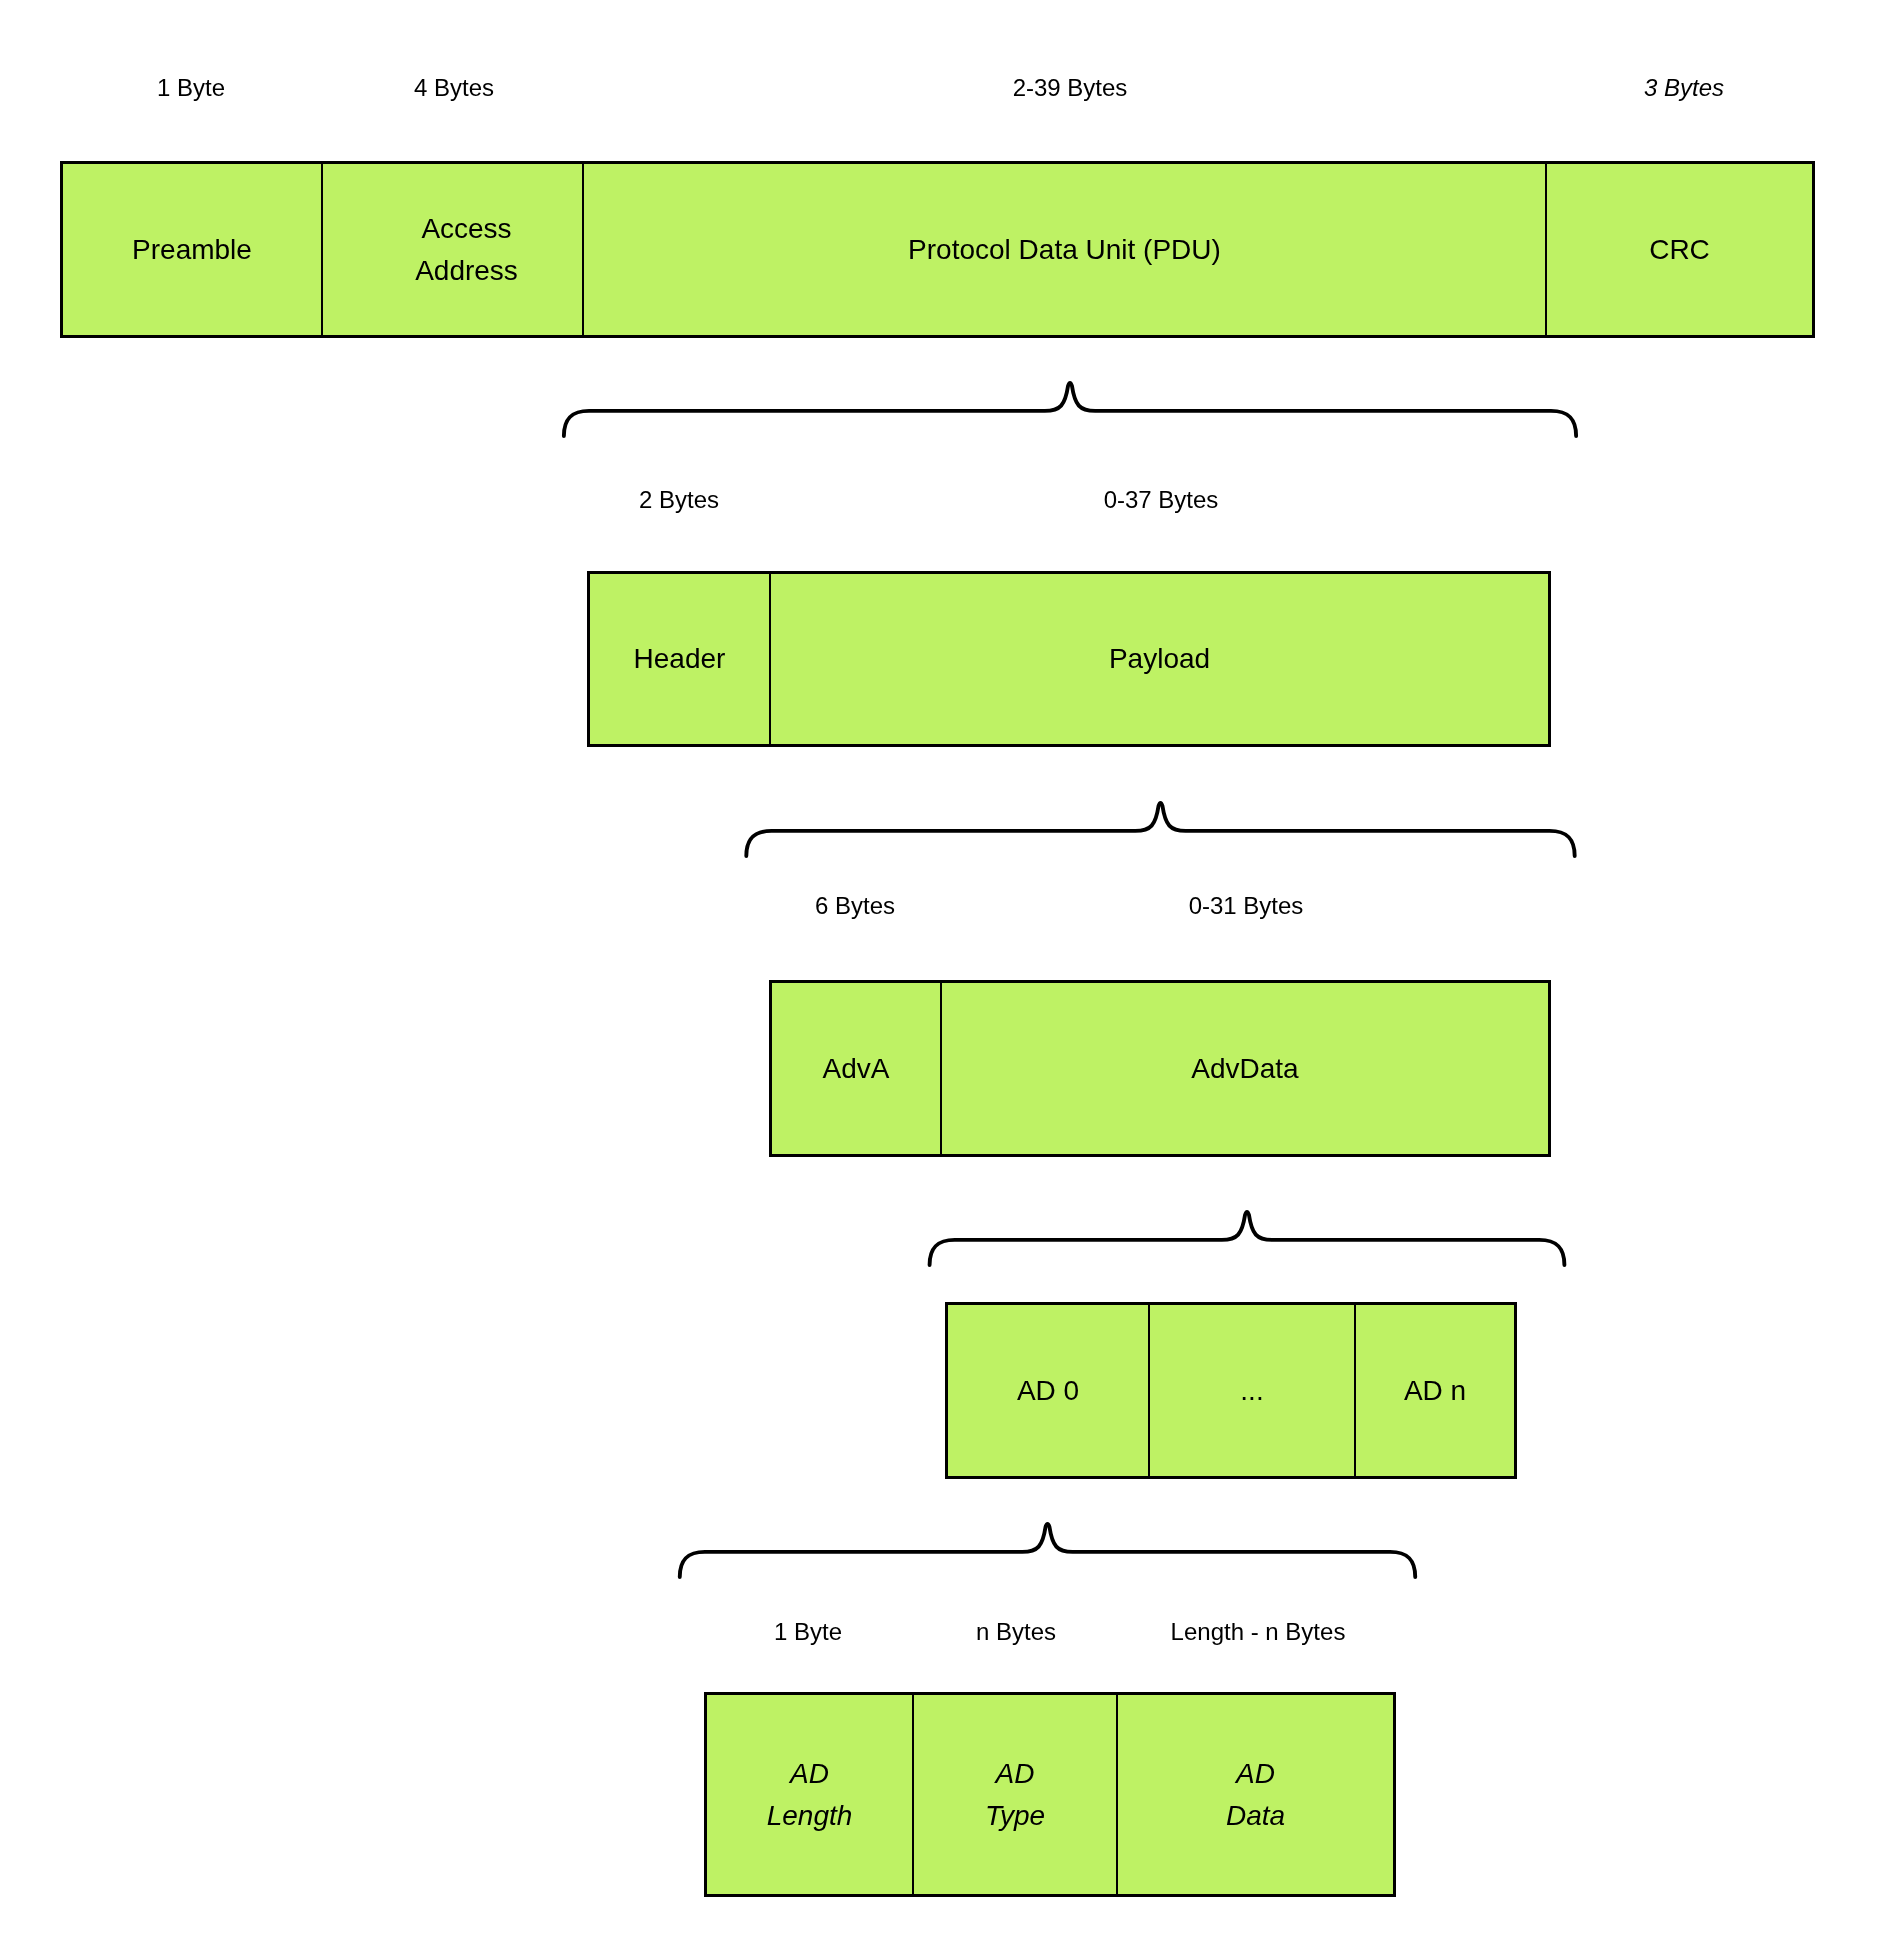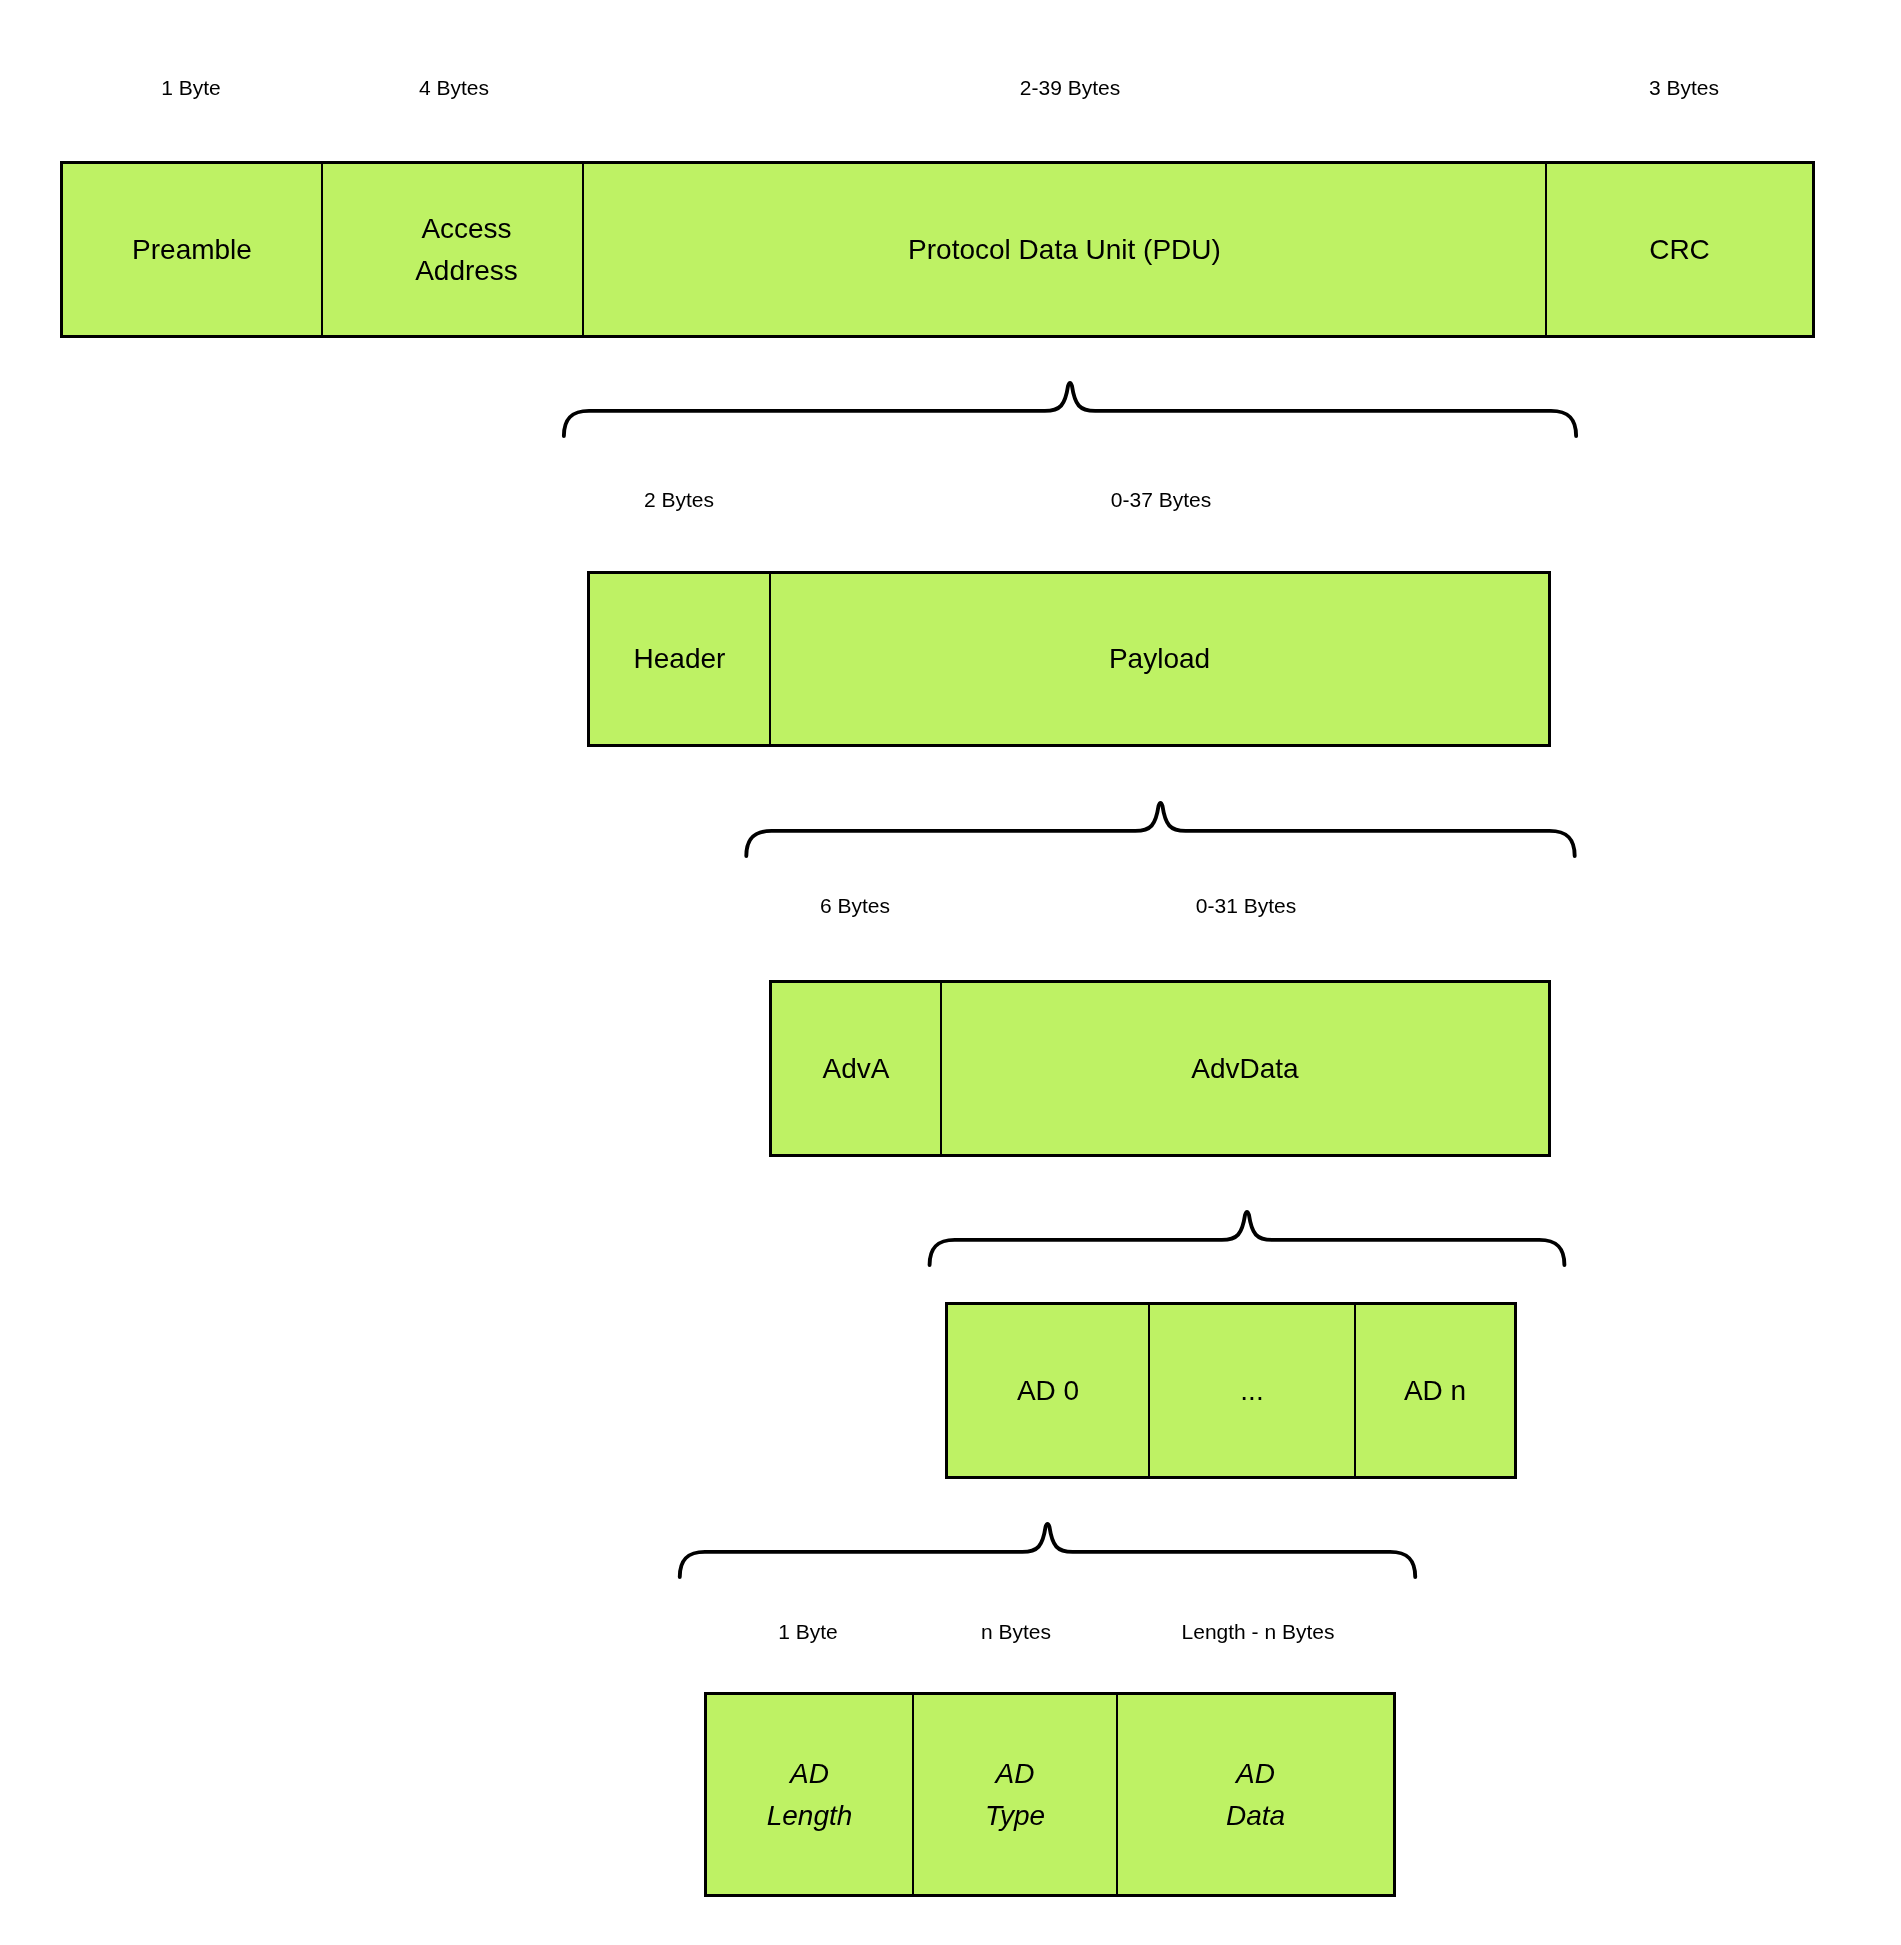--- a/index.html
+++ b/index.html
@@ -36,40 +36,40 @@
   }
   .cell + .cell {
     border-left: 2.9px solid #000000;
   }
   .cell.grow {
     flex: 1 1 auto;
   }
   .sizelabel {
     position: absolute;
     transform: translateX(-50%);
-    font-size: 21px;
+    font-size: 24px;
     line-height: 33px;
     white-space: nowrap;
   }
   .brace {
     position: absolute;
   }
   .brace svg {
     display: block;
   }
 </style>
 </head>
 <body>
 
 <div class="canvas">
 
   <div class="sizelabel" style="left:191px; top:71px;">1 Byte</div>
   <div class="sizelabel" style="left:454px; top:71px;">4 Bytes</div>
   <div class="sizelabel" style="left:1070px; top:71px;">2-39 Bytes</div>
-  <div class="sizelabel" style="left:1684px; top:71px;">3 Bytes</div>
+  <div class="sizelabel" style="left:1684px; top:71px;font-style:italic;">3 Bytes</div>
 
   <div class="row" style="left:60px; top:161px; width:1755px; height:177px;">
     <div class="cell" style="flex-basis:258px;">Preamble</div>
     <div class="cell" style="flex-basis:261px;padding-left:28px;">Access
 Address</div>
     <div class="cell" style="flex-basis:963px;">Protocol Data Unit (PDU)</div>
     <div class="cell grow">CRC</div>
   </div>
 
   <div class="brace" style="left:558px; top:378px;">

